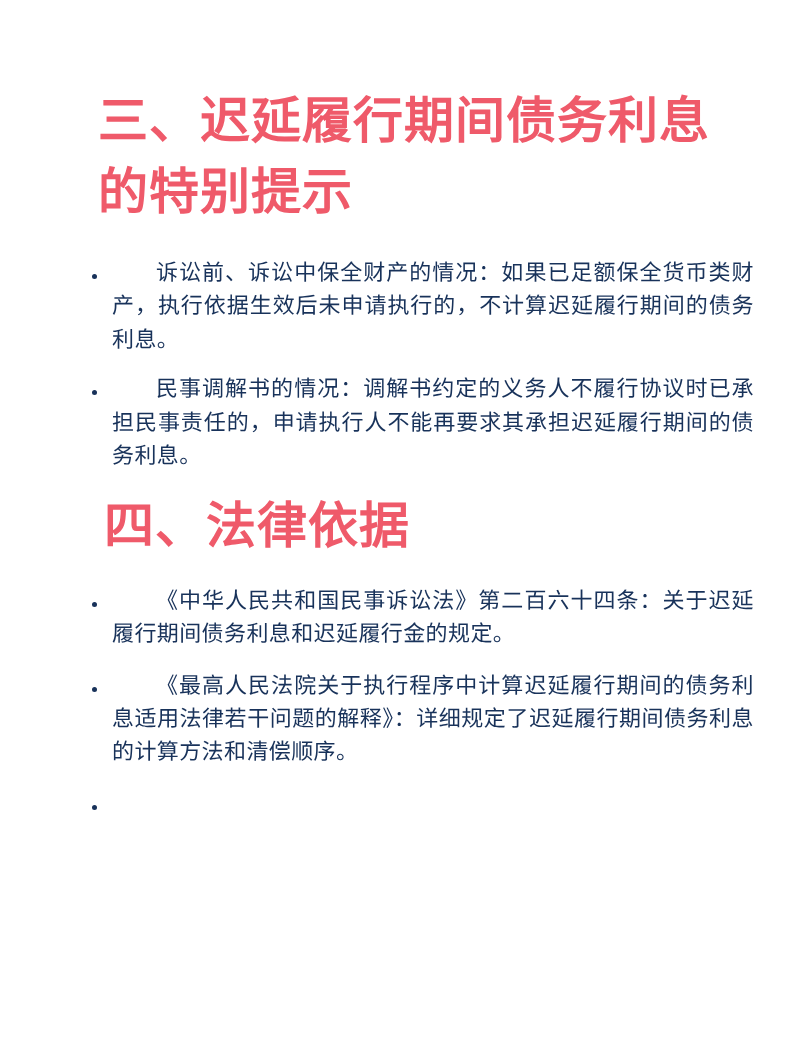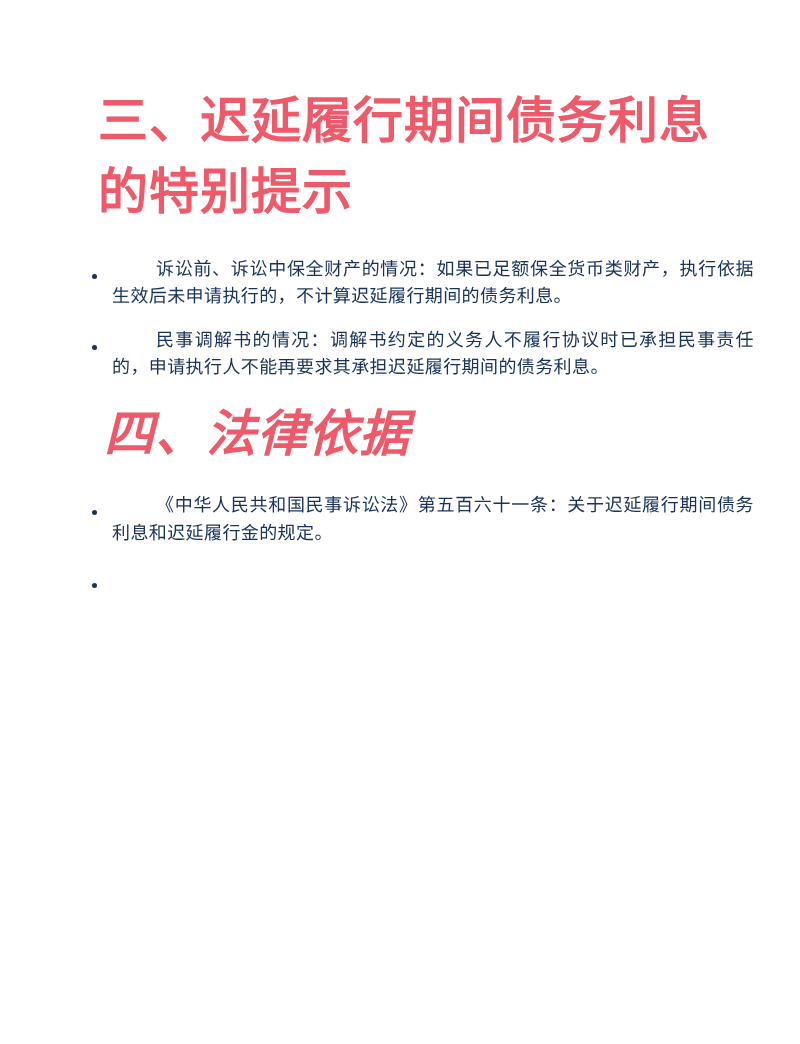--- a/index.html
+++ b/index.html
@@ -29,31 +29,30 @@
     margin: 0;
     padding: 0 0 0 52px;
   }
   .heading.h-first {
     margin-bottom: 28px;
   }
   .heading.h-second {
     margin-top: 18px;
     margin-bottom: 22px;
     padding-left: 58px;
-    font-style: italic;
   }
   ul.bullets {
     list-style: none;
     margin: 0;
     padding: 0;
   }
   ul.bullets li {
     position: relative;
     color: #18325a;
-    font-size: 18px;
+    font-size: 22px;
     line-height: 1.52;
     letter-spacing: 0.4px;
     margin: 0 0 16px 0;
     padding-left: 66px;
     text-indent: 44px;
     text-align: justify;
     font-weight: 500;
   }
   ul.bullets li:last-child {
     margin-bottom: 12px;
@@ -92,21 +91,25 @@
         <span>民事调解书的情况：调解书约定的义务人不履行协议时已承担民事责任的，申请执行人不能再要求其承担迟延履行期间的债务利息。</span>
       </li>
     </ul>
   </div>
 
   <div class="section-block section-two">
     <h2 class="heading h-second">四、法律依据</h2>
     <ul class="bullets">
       <li>
         <span class="bullet-dot"></span>
-        <span>《中华人民共和国民事诉讼法》第五百六十一条：关于迟延履行期间债务利息和迟延履行金的规定。</span>
+        <span>《中华人民共和国民事诉讼法》第二百六十四条：关于迟延履行期间债务利息和迟延履行金的规定。</span>
+      </li>
+      <li>
+        <span class="bullet-dot"></span>
+        <span>《最高人民法院关于执行程序中计算迟延履行期间的债务利息适用法律若干问题的解释》：详细规定了迟延履行期间债务利息的计算方法和清偿顺序。</span>
       </li>
       <li>
         <span class="bullet-dot"></span>
       </li>
     </ul>
   </div>
 
 </div>
 
 </body></html>

